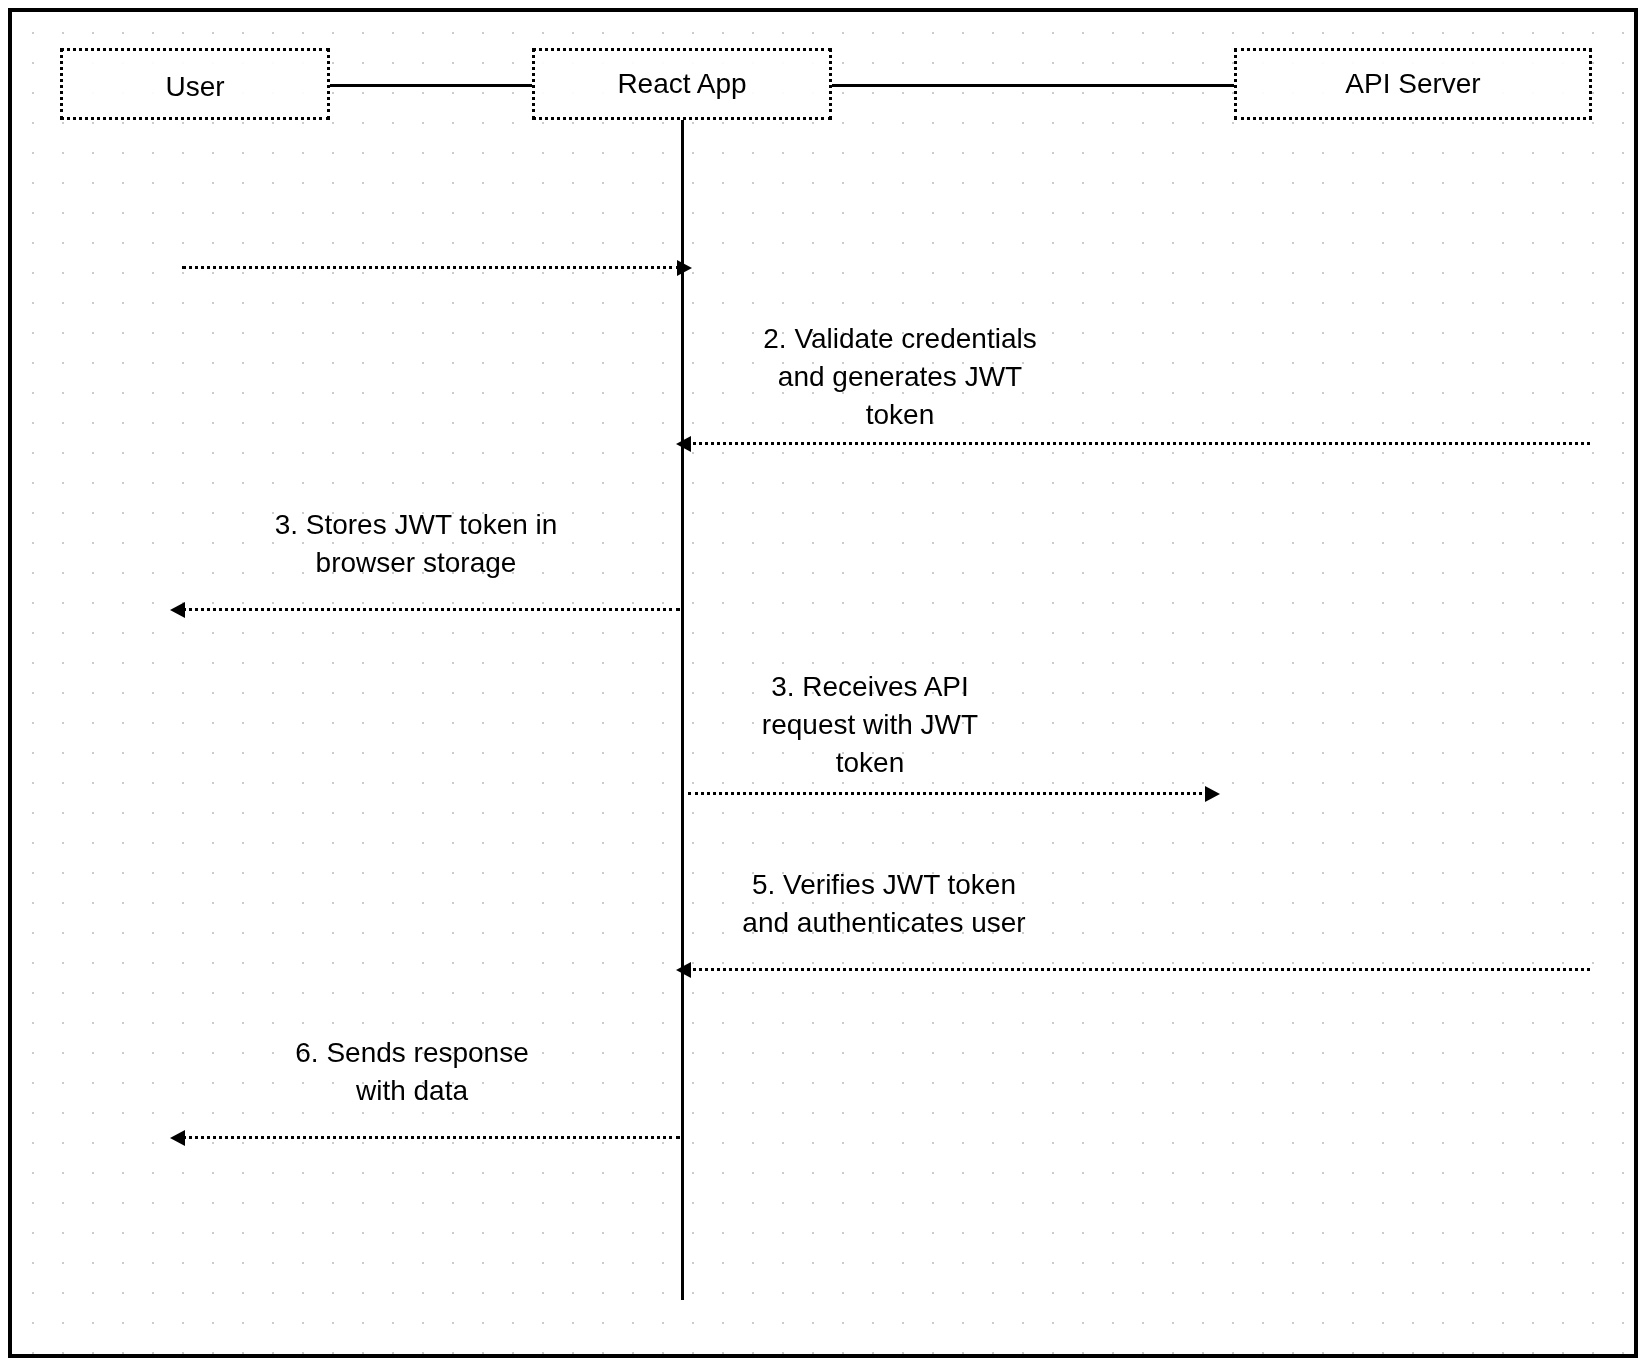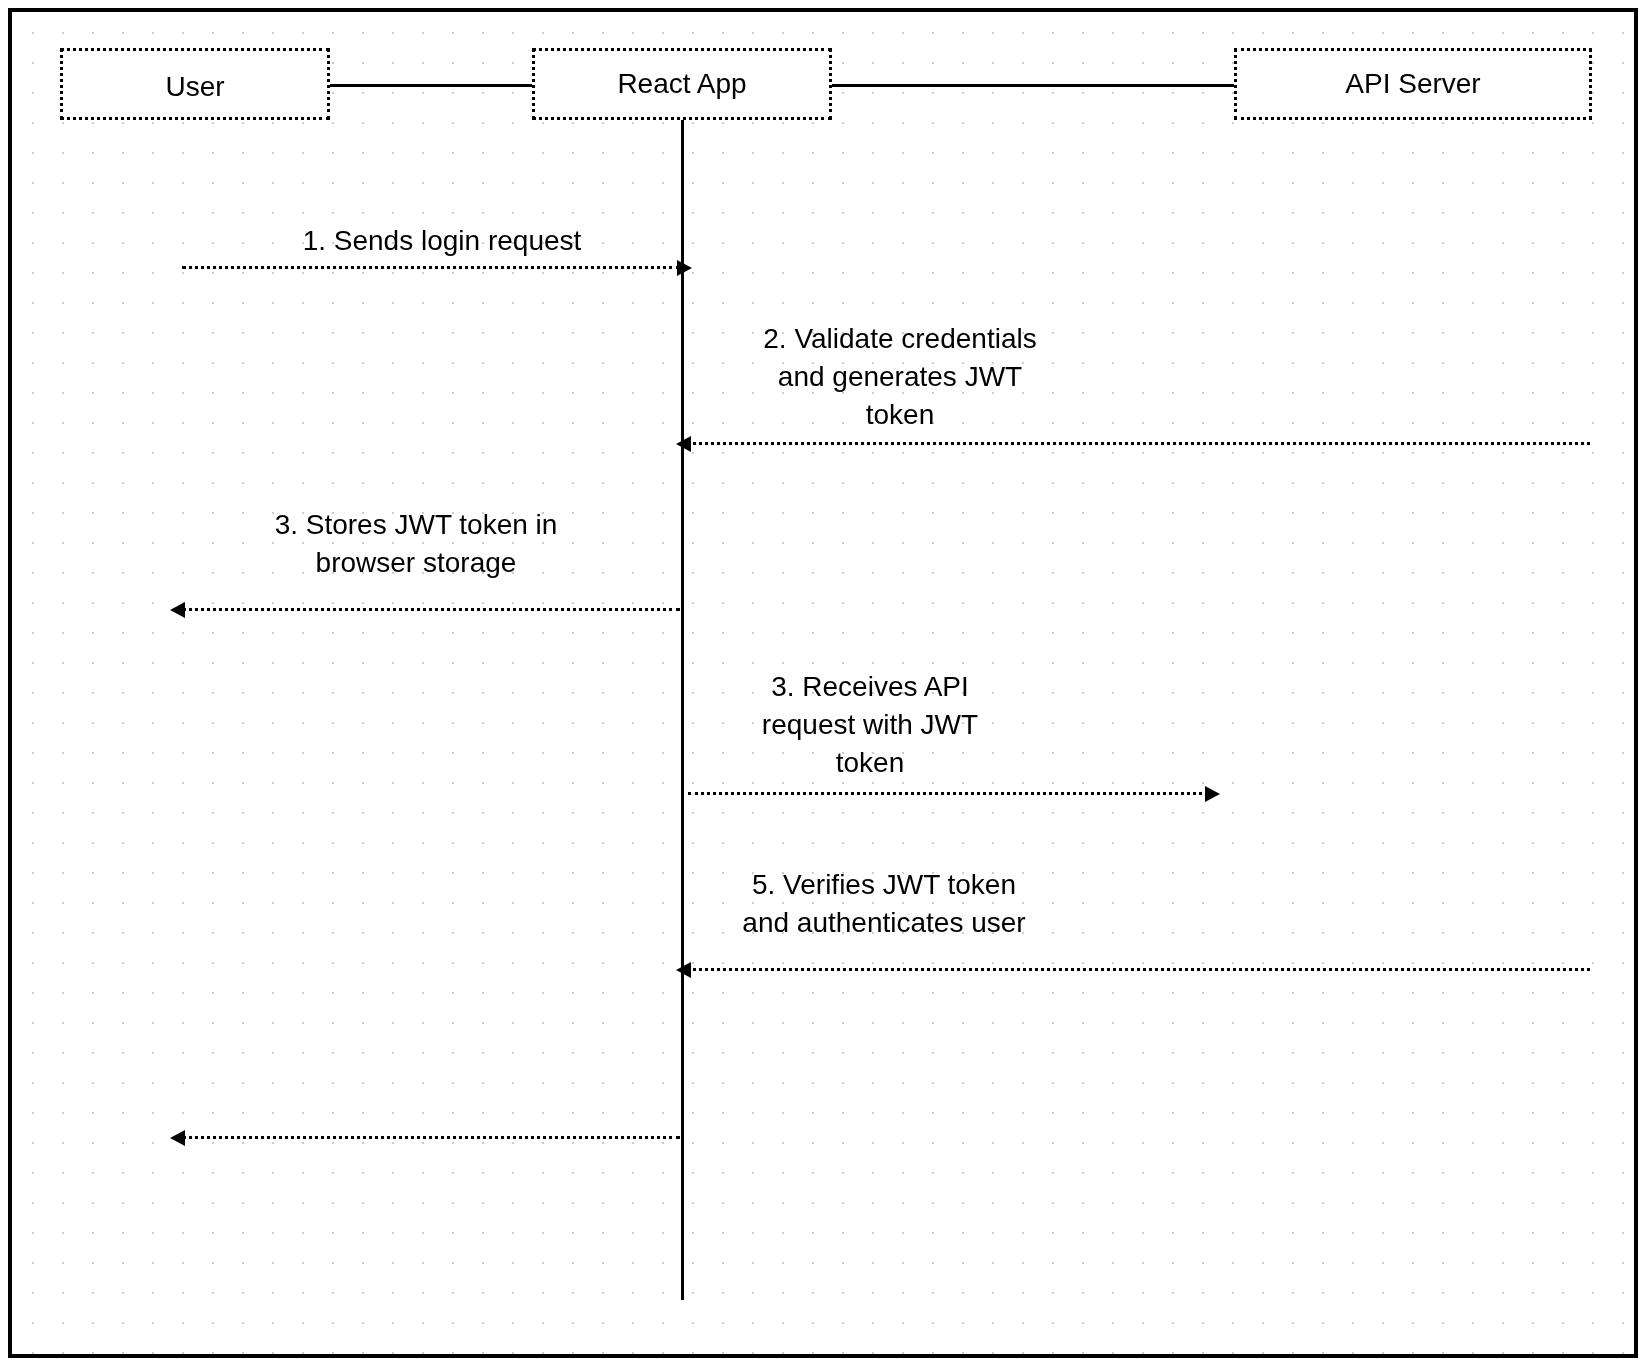--- a/index.html
+++ b/index.html
@@ -81,21 +81,20 @@
     <span>API Server</span>
   </div>
 
   <div class="connector-h" id="conn-0" style="left: 318px; top: 72px; width: 202px;"></div>
   <div class="connector-h" id="conn-1" style="left: 820px; top: 72px; width: 402px;"></div>
 
   <div class="lifeline" id="lifeline" style="left: 669px; top: 108px; height: 1180px;"></div>
 
   <div class="msg-arrow" id="arrow-0" style="left: 170px; top: 254px; width: 498px;"></div>
   <div id="head-0" class="arrowhead-right" style="left: 665px; top: 248px;"></div>
-  <div class="msg-label" id="label-0" style="left: 280px; top: 210px; width: 300px;">1. Sends login request</div>
 
   <div class="msg-arrow" id="arrow-1" style="left: 676px; top: 430px; width: 902px;"></div>
   <div id="head-1" class="arrowhead-left" style="left: 664px; top: 424px;"></div>
   <div class="msg-label" id="label-1" style="left: 728px; top: 308px; width: 320px;">2. Validate credentials
 and generates JWT
 token</div>
 
   <div class="msg-arrow" id="arrow-2" style="left: 170px; top: 596px; width: 498px;"></div>
   <div id="head-2" class="arrowhead-left" style="left: 158px; top: 590px;"></div>
   <div class="msg-label" id="label-2" style="left: 244px; top: 494px; width: 320px;">3. Stores JWT token in
@@ -107,14 +106,16 @@
 request with JWT
 token</div>
 
   <div class="msg-arrow" id="arrow-4" style="left: 676px; top: 956px; width: 902px;"></div>
   <div id="head-4" class="arrowhead-left" style="left: 664px; top: 950px;"></div>
   <div class="msg-label" id="label-4" style="left: 702px; top: 854px; width: 340px;">5. Verifies JWT token
 and authenticates user</div>
 
   <div class="msg-arrow" id="arrow-5" style="left: 170px; top: 1124px; width: 498px;"></div>
   <div id="head-5" class="arrowhead-left" style="left: 158px; top: 1118px;"></div>
+  <div class="msg-label" id="label-5" style="left: 260px; top: 1022px; width: 280px;">6. Sends response
+with data</div>
 
 </div>
 
 </body></html>

